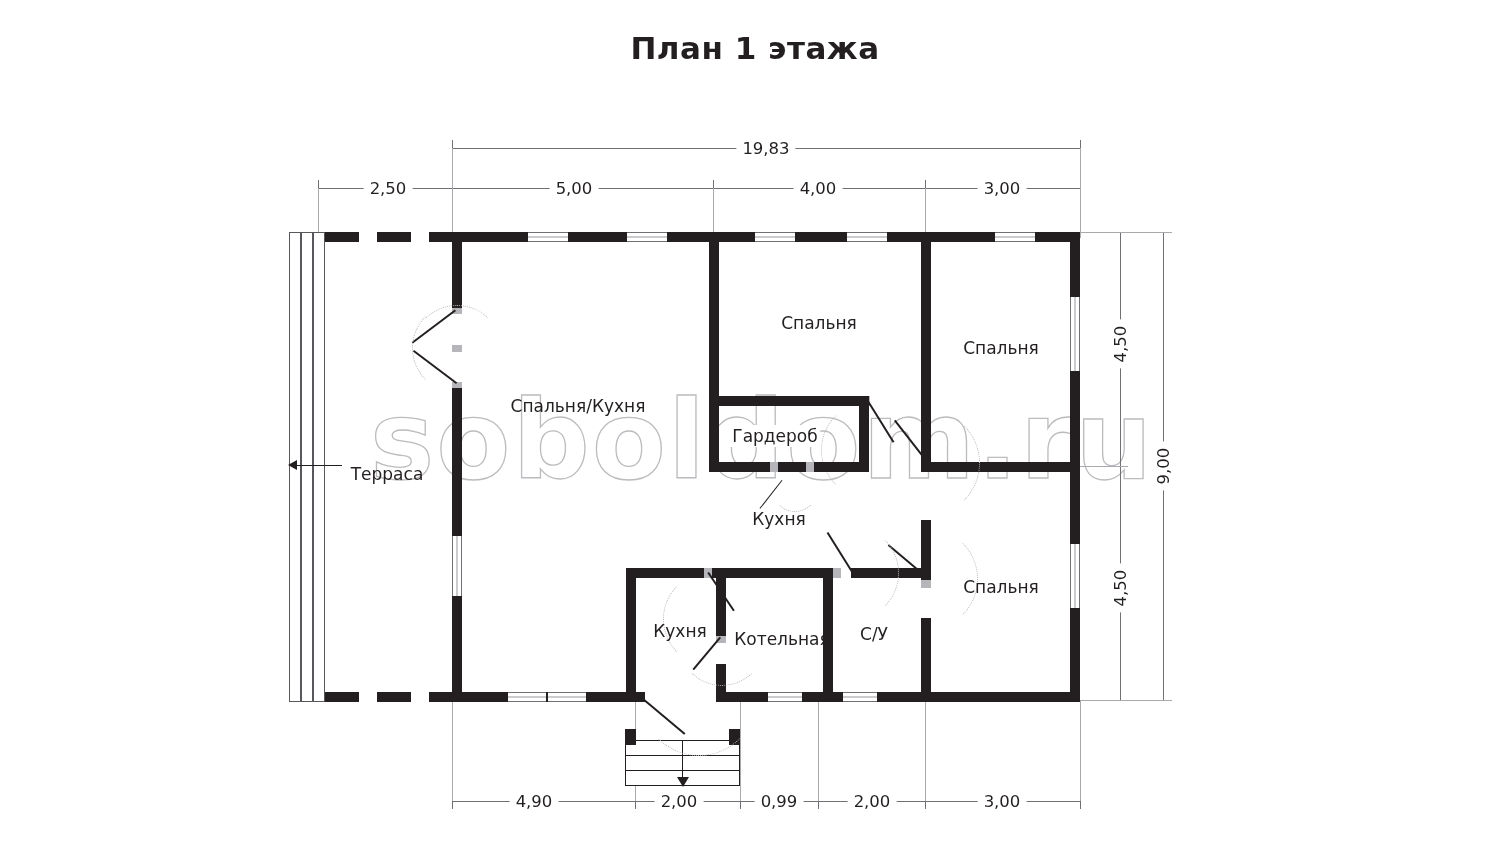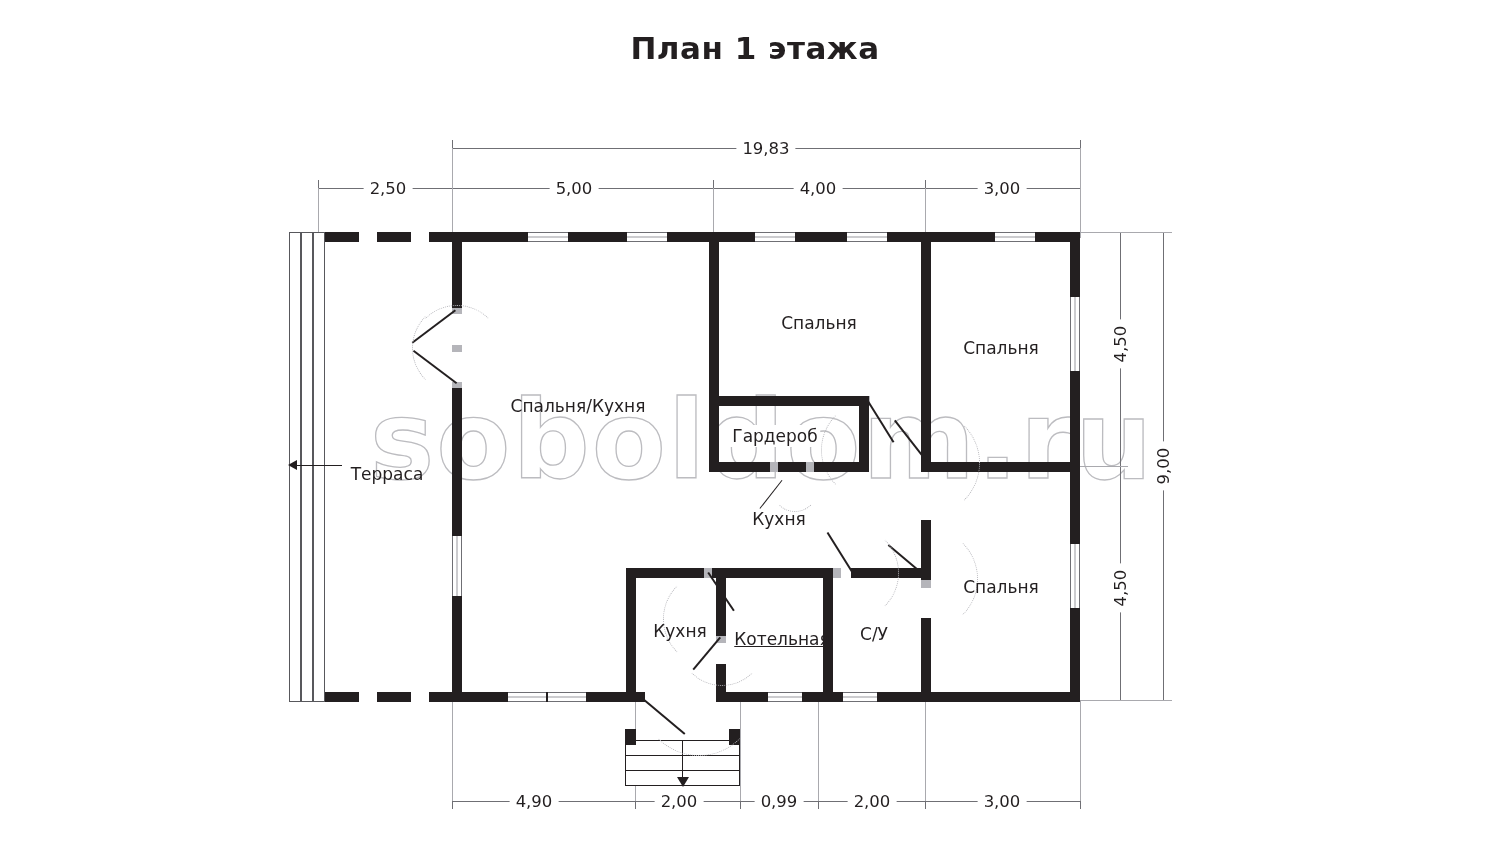--- a/index.html
+++ b/index.html
@@ -273,18 +273,18 @@
   <div class="door-arc" style="left:641px;top:640px;width:114px;height:114px;border-color:transparent transparent #b7b7bc transparent;"></div>
 
   <div class="room-label" style="left:387px;top:474px;">Терраса</div>
   <div class="room-label" style="left:578px;top:406px;">Спальня/Кухня</div>
   <div class="room-label" style="left:819px;top:323px;">Спальня</div>
   <div class="room-label" style="left:1001px;top:348px;">Спальня</div>
   <div class="room-label" style="left:1001px;top:587px;">Спальня</div>
   <div class="room-label boxed" style="left:775px;top:436px;">Гардероб</div>
   <div class="room-label" style="left:779px;top:519px;">Кухня</div>
   <div class="room-label" style="left:680px;top:631px;">Кухня</div>
-  <div class="room-label" style="left:782px;top:639px;text-decoration:underline;">Котельная</div>
+  <div class="room-label" style="left:782px;top:639px;">Котельная</div>
   <div class="room-label" style="left:874px;top:634px;">С/У</div>
 
   <div class="leader" style="left:760px;top:508px;width:36px;transform:rotate(-52deg);"></div>
 
 </div>
 
 </body></html>

